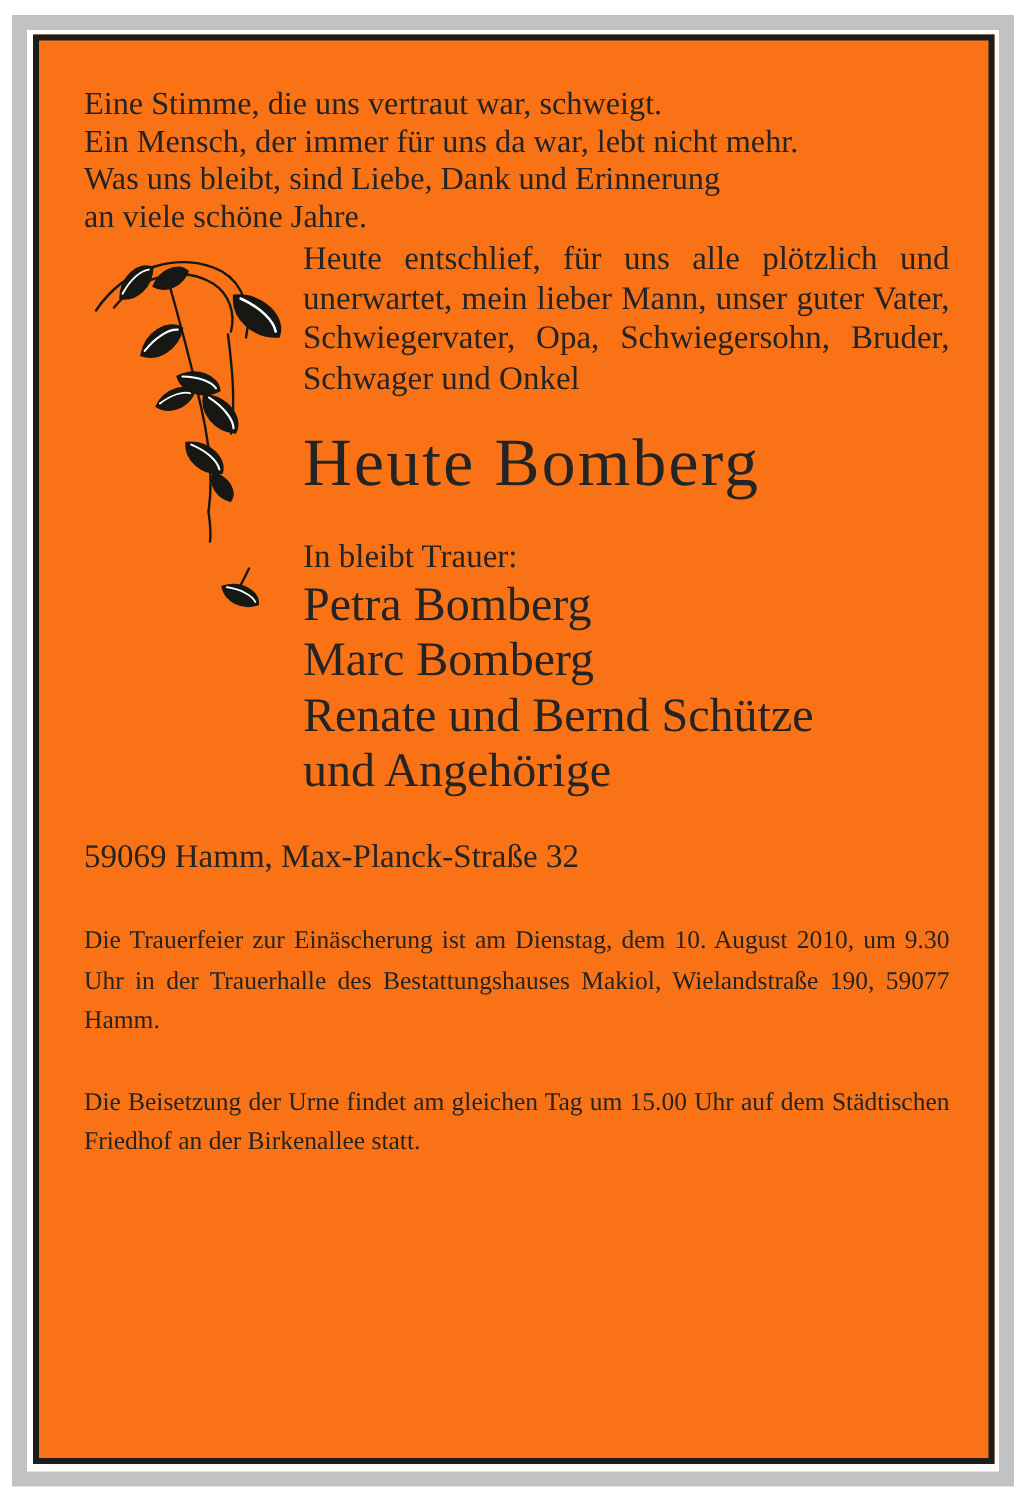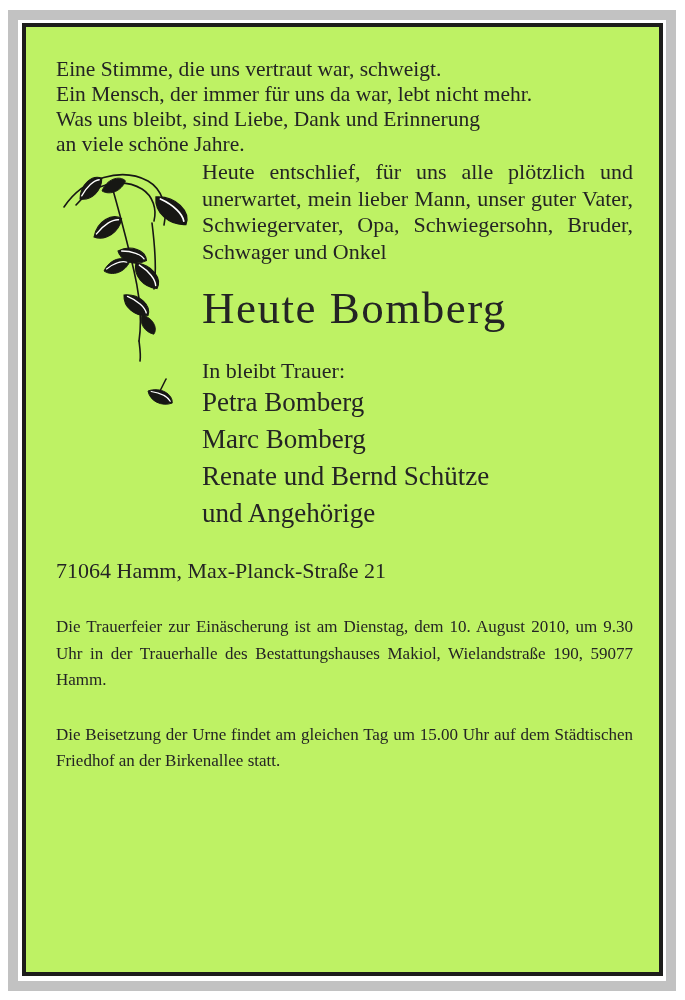--- a/index.html
+++ b/index.html
@@ -15,21 +15,21 @@
     position: absolute;
     left: 8px; top: 10px; right: 9px; bottom: 9px;
     border: 10px solid #c2c2c2;
     box-sizing: border-box;
     pointer-events: none;
   }
   .black-frame {
     position: absolute;
     left: 22px; top: 23px; right: 22px; bottom: 24px;
     border: 4px solid #1d1d1b;
-    background: #bef264;
+    background: #f97316;
     box-sizing: border-box;
     padding: 30px 26px 0 30px;
   }
   .verse-line {
     font-size: 21.5px;
     line-height: 25px;
     white-space: nowrap;
   }
   .main-row {
     display: flex;
@@ -61,21 +61,21 @@
     line-height: 28px;
     white-space: nowrap;
   }
   .dates-row .death { margin-left: 42px; }
   .trauer-heading {
     margin-top: 26px;
     font-size: 22px;
     line-height: 26px;
   }
   .mourner-line {
-    font-size: 27px;
+    font-size: 32px;
     line-height: 37px;
     white-space: nowrap;
   }
   .address-line {
     margin-top: 26px;
     font-size: 22px;
     line-height: 26px;
   }
   .body-par {
     font-size: 17px;
@@ -189,19 +189,19 @@
 
       <div>
         <div class="mourner-line">Petra Bomberg</div>
         <div class="mourner-line">Marc Bomberg</div>
         <div class="mourner-line">Renate und Bernd Schütze</div>
         <div class="mourner-line">und Angehörige</div>
       </div>
     </div>
   </div>
 
-  <div class="address-line">71064 Hamm, Max-Planck-Straße 21</div>
+  <div class="address-line">59069 Hamm, Max-Planck-Straße 32</div>
 
   <div class="body-par funeral-par">Die Trauerfeier zur Einäscherung ist am Dienstag, dem 10. August 2010, um 9.30 Uhr in der Trauerhalle des Bestattungshauses Makiol, Wielandstraße 190, 59077 Hamm.</div>
 
   <div class="body-par burial-par">Die Beisetzung der Urne findet am gleichen Tag um 15.00 Uhr auf dem Städtischen Friedhof an der Birkenallee statt.</div>
 
 </div>
 
 </body></html>

